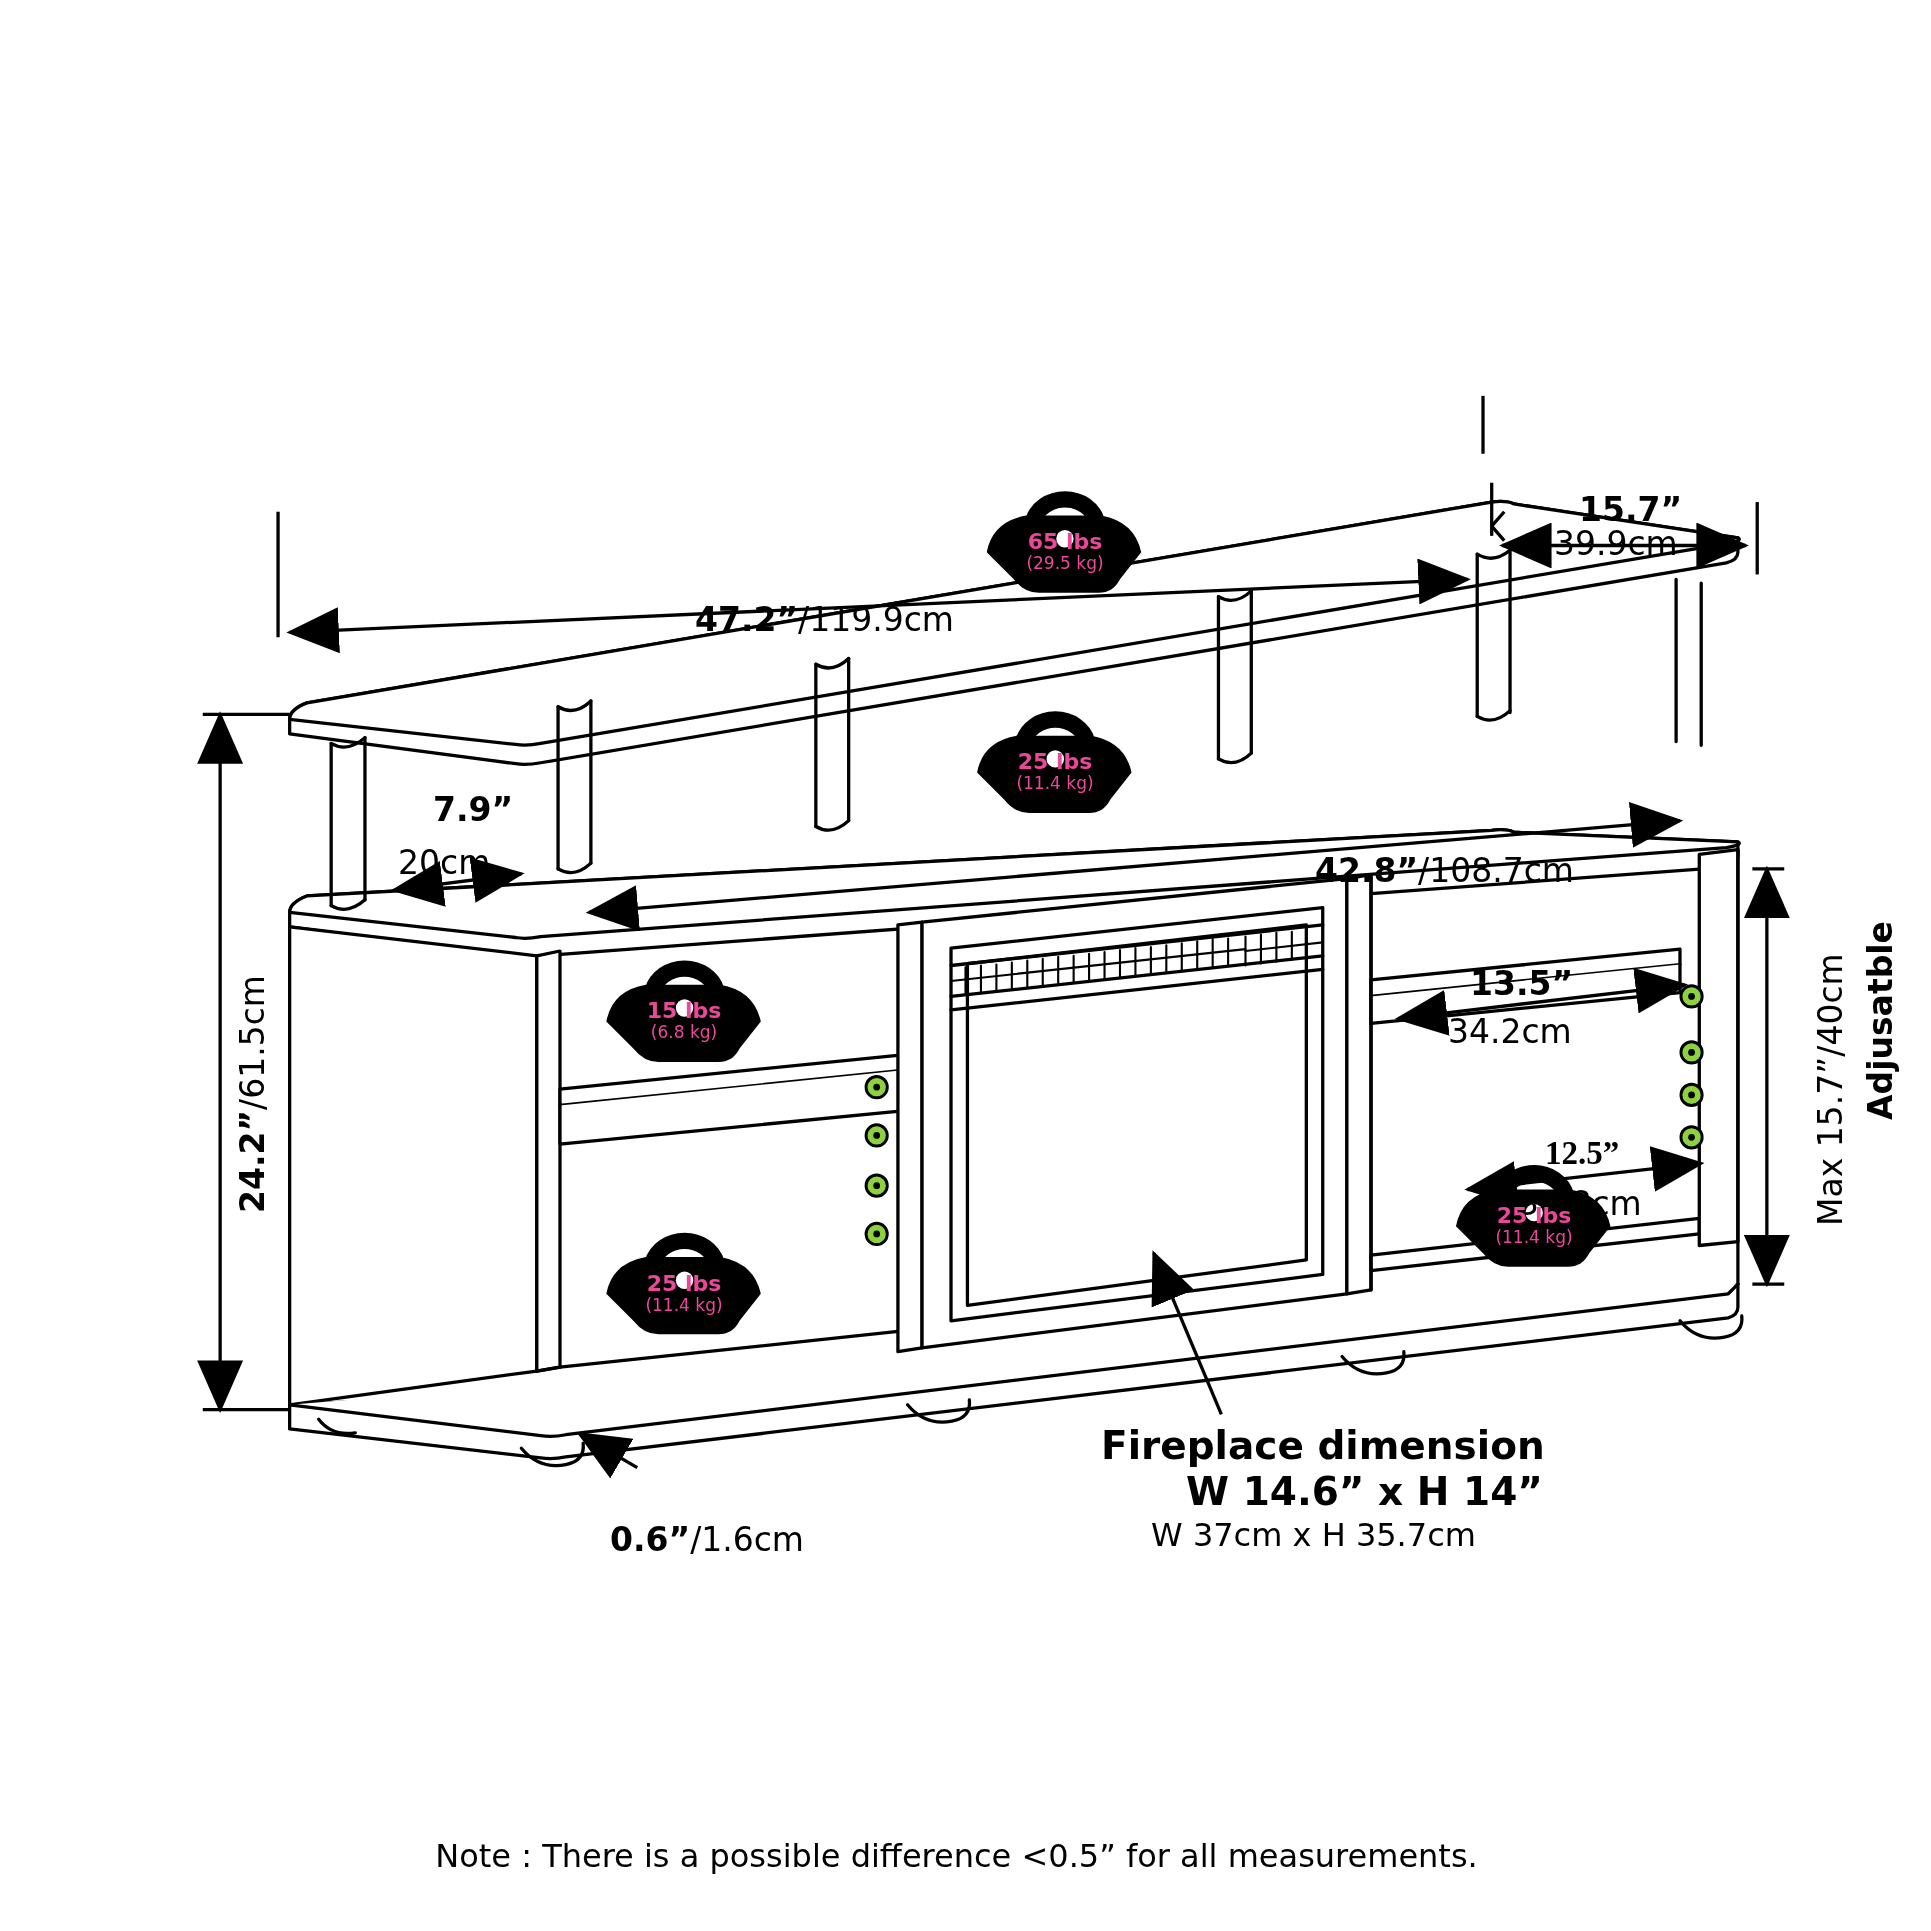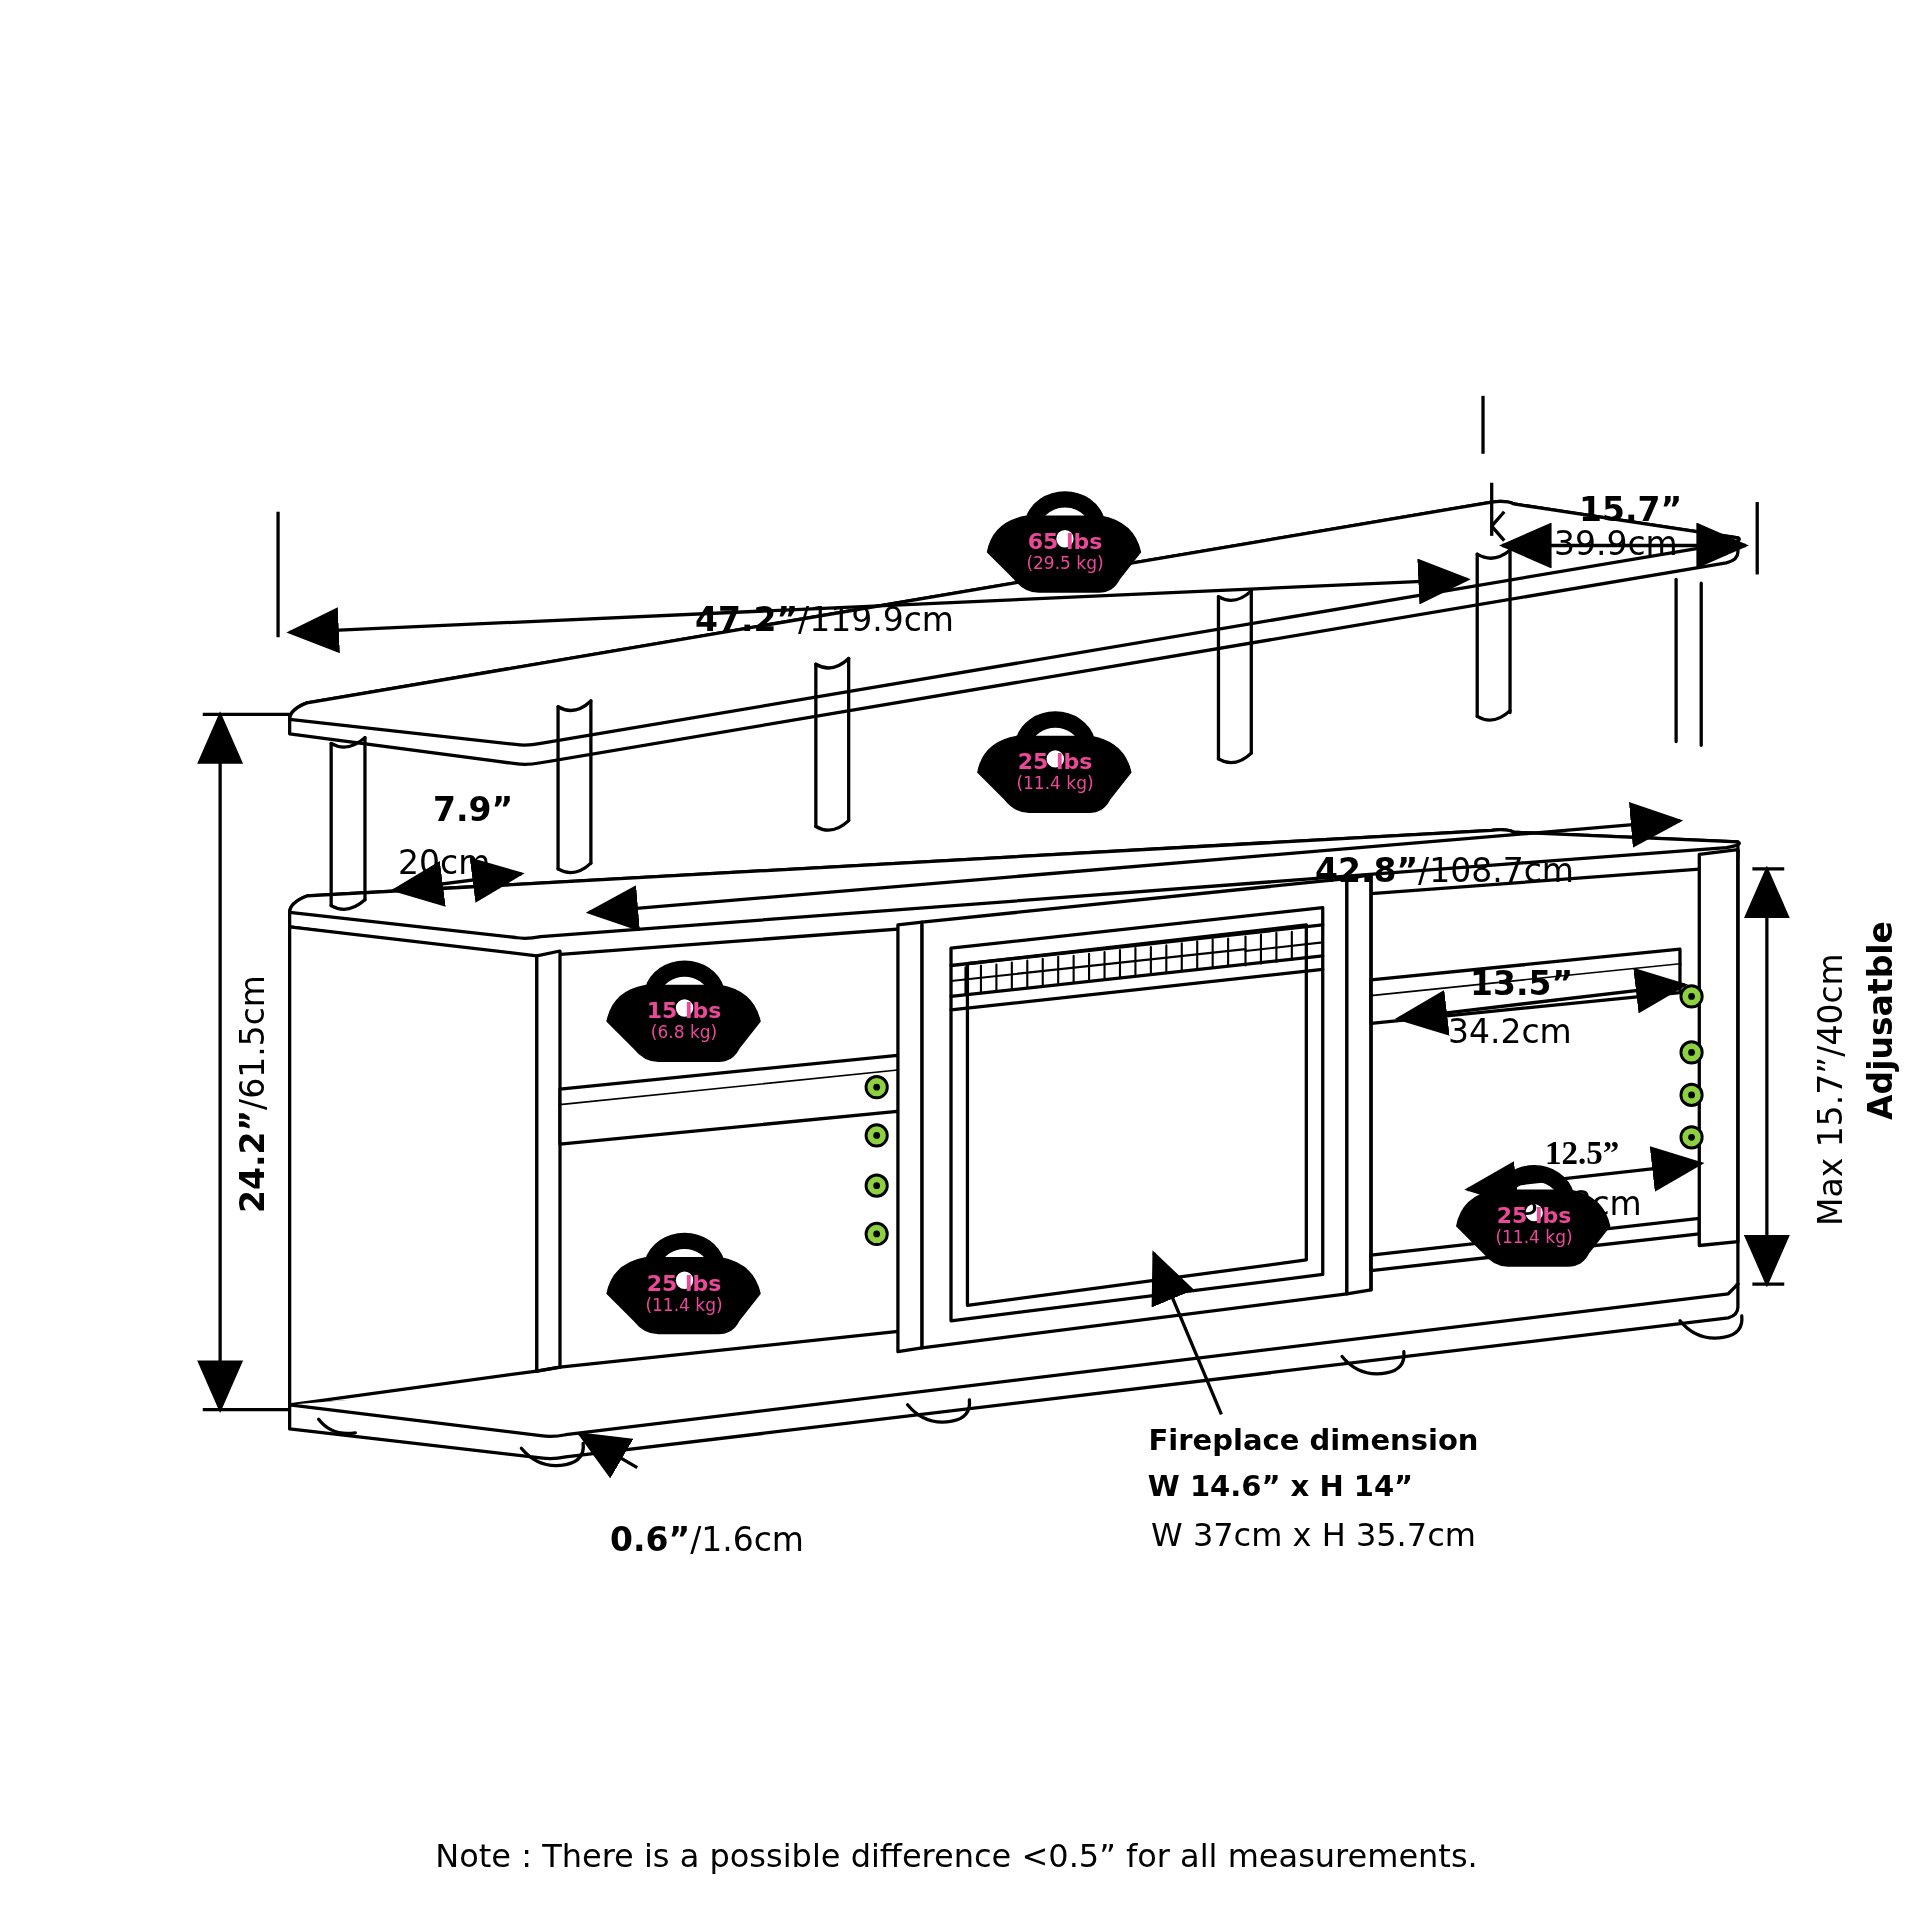--- a/index.html
+++ b/index.html
@@ -46,21 +46,21 @@
     font-size: 33px;
     font-family: "DejaVu Sans", sans-serif;
   }
   .mixed b { font-weight: bold; }
   .note {
     font-size: 32px;
     font-family: "DejaVu Sans", sans-serif;
     font-weight: normal;
   }
   .fire-title {
-    font-size: 29px;
+    font-size: 39px;
     font-weight: bold;
     text-align: center;
   }
   .fire-sub {
     font-size: 32px;
     font-weight: normal;
     text-align: center;
   }
   .weight-tag {
     position: absolute;
@@ -305,21 +305,21 @@
   <div class="lbl dim-reg" style="left:1448px; top:1014px;">34.2cm</div>
 
   <div class="lbl dim-bold" style="left:1545px; top:1135px;font-family:Liberation Serif, serif;">12.5”</div>
   <div class="lbl dim-reg" style="left:1518px; top:1186px;">31.8cm</div>
 
   <div class="lbl mixed" style="left:568px; top:1485px;">
     <b>0.6”</b><span>/1.6cm</span>
   </div>
 
   <div class="lbl fire-title" style="left:1101px; top:1424px; width:425px;">Fireplace dimension</div>
-  <div class="lbl fire-title" style="left:1068px; top:1470px; width:425px;">W 14.6” x H 14”</div>
+  <div class="lbl fire-title" style="left:1152px; top:1470px; width:425px;">W 14.6” x H 14”</div>
   <div class="lbl fire-sub" style="left:1101px; top:1518px; width:425px;">W 37cm x H 35.7cm</div>
 
   <div class="weight-tag" style="left:988px; top:529px; width:154px;">
     <span class="w1">65 lbs</span>
     <span class="w2">(29.5 kg)</span>
   </div>
   <div class="weight-tag" style="left:978px; top:749px; width:154px;">
     <span class="w1">25 lbs</span>
     <span class="w2">(11.4 kg)</span>
   </div>

